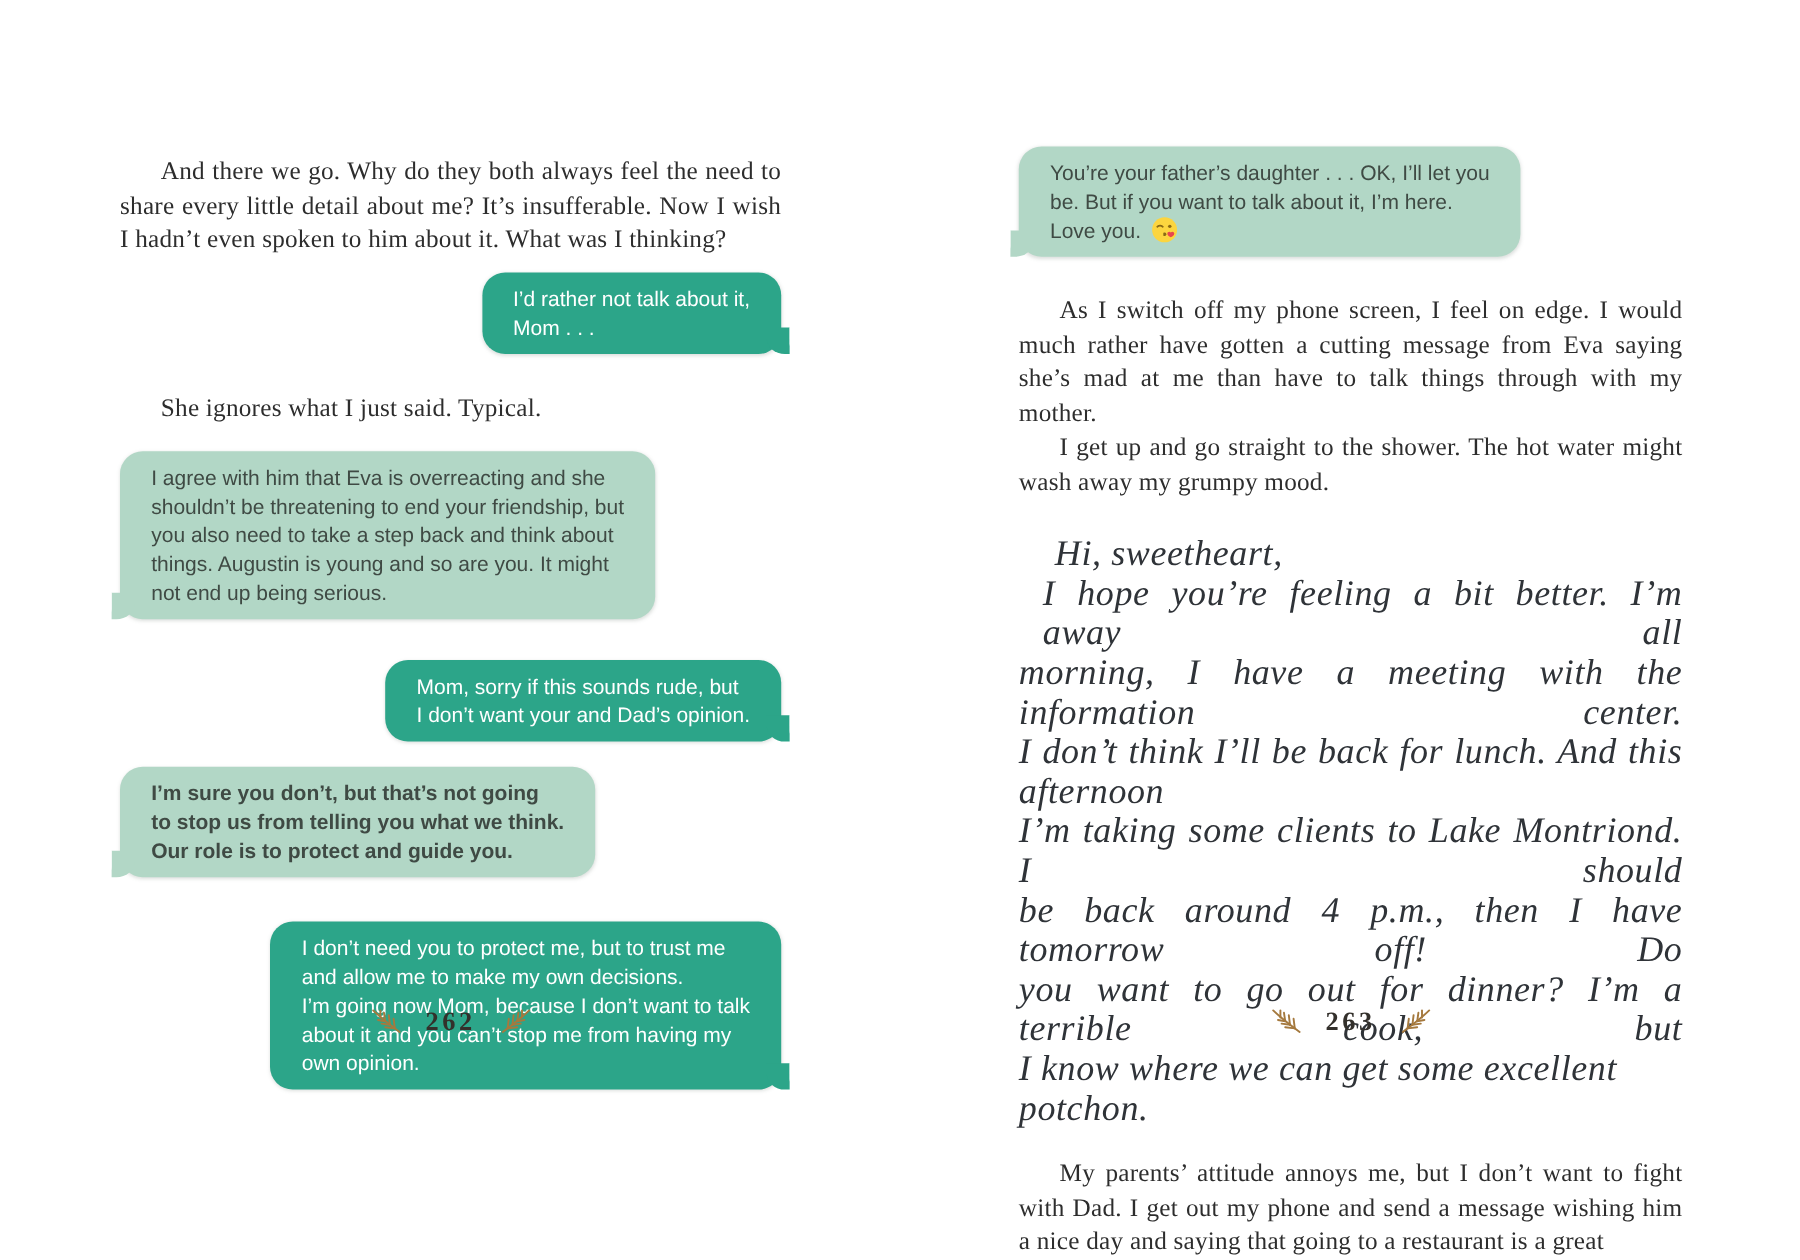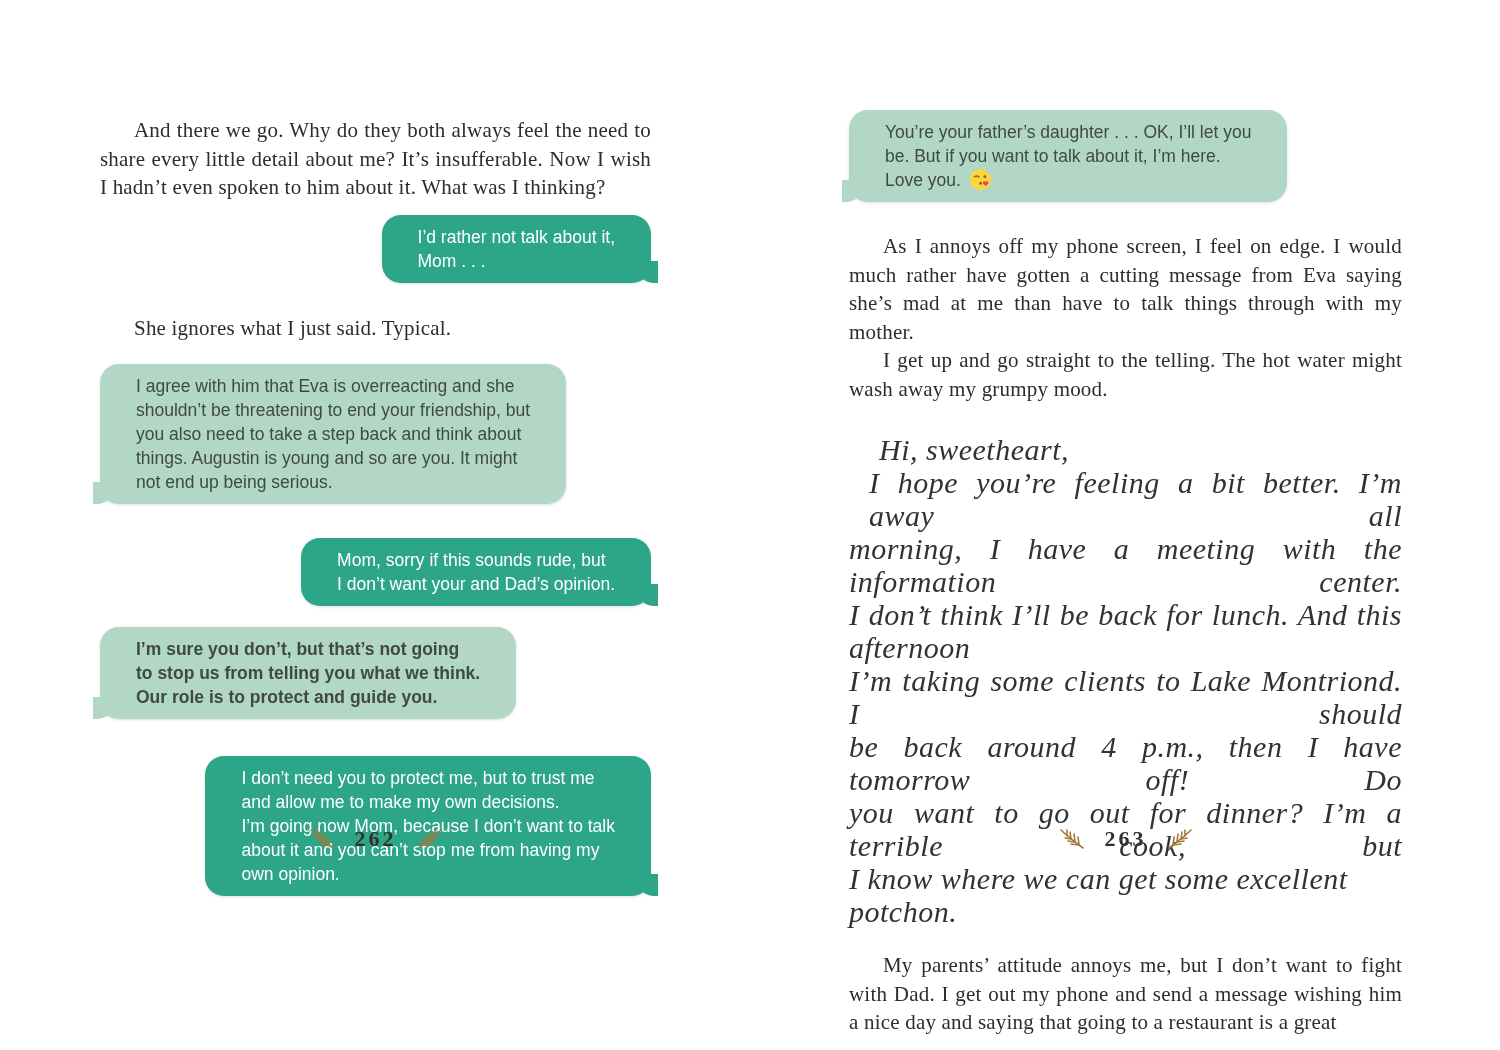--- a/index.html
+++ b/index.html
@@ -1,21 +1,21 @@
 <!DOCTYPE html>
 <html style="--sent-bubble: #2ca589; --received-bubble: #b2d7c6; --sent-text: #ffffff; --received-text: #3f4a44; --narrative-text: #2d2d2d; --note-text: #2f3338; --ornament: #a5793e; --page-number: #33302b;"><head>
 <meta charset="utf-8">
 <style>
   * { margin: 0; padding: 0; box-sizing: border-box; }
   html, body { width: 1500px; height: 1050px; background: #ffffff; overflow: hidden; }
   body { font-family: "Liberation Serif", serif; color: var(--narrative-text, #2d2d2d); }
 
   .spread { position: relative; width: 1500px; height: 1050px; background: #fff; }
 
-  .page { position: absolute; top: 4px; height: 878px; }
+  .page { position: absolute; top: 16px; height: 878px; }
   .page-left  { left: 100px; width: 551px; padding-top: 112px; }
   .page-right { left: 849px; width: 553px; padding-top: 106px; }
 
   
   .narr {
     font-size: 21px;
     line-height: 28.5px;
     text-align: justify;
     color: var(--narrative-text, #2d2d2d);
     letter-spacing: 0.2px;
@@ -24,21 +24,21 @@
 
   
   .msg-row { display: flex; width: 100%; }
   .msg-row.sent { justify-content: flex-end; }
   .msg-row.received { justify-content: flex-start; }
 
   .bubble {
     position: relative;
     max-width: 500px;
     border-radius: 19px;
-    padding: 10px 36px;
+    padding: 10px 26px;
     font-family: "Liberation Sans", sans-serif;
     font-size: 17.5px;
     line-height: 24px;
     box-shadow: 0 1px 3px rgba(120,130,125,0.25);
   }
   .msg-text { white-space: pre-line; }
 
   .bubble.sent-bubble { background: var(--sent-bubble, #2ca589); color: var(--sent-text, #ffffff); }
   .bubble.received-bubble { background: var(--received-bubble, #b2d7c6); color: var(--received-text, #3f4a44); }
 
@@ -189,22 +189,22 @@
             <circle cx="16" cy="16" r="14.5" fill="#fcd53f"></circle>
             <path d="M7.5 12.5 q3.2 -2.6 6.4 0" stroke="#8a6914" stroke-width="2" fill="none" stroke-linecap="round"></path>
             <circle cx="22" cy="12" r="2" fill="#8a6914"></circle>
             <path d="M14.5 19.5 q3.5 -1.4 3.5 1.6 q0 3 -3.5 1.7 z" fill="#8a6914"></path>
             <path d="M23.2 19.2 c1.3-1.6 4-0.7 4 1.3 0 2-2.7 3.3-4 4.2 -1.3-0.9-4-2.2-4-4.2 0-2 2.7-2.9 4-1.3z" fill="#e8454f"></path>
           </svg>
         </span>
       </div>
     </div>
 
-    <p class="narr indent para-1">As I annoys off my phone screen, I feel on edge. I would much rather have gotten a cutting message from Eva saying she’s mad at me than have to talk things through with my mother.</p>
-    <p class="narr indent para-2">I get up and go straight to the telling. The hot water might wash away my grumpy mood.</p>
+    <p class="narr indent para-1">As I switch off my phone screen, I feel on edge. I would much rather have gotten a cutting message from Eva saying she’s mad at me than have to talk things through with my mother.</p>
+    <p class="narr indent para-2">I get up and go straight to the shower. The hot water might wash away my grumpy mood.</p>
 
     <div class="note">
       <div class="note-line ind-lg">Hi, sweetheart,</div>
       <div class="note-line ind-sm stretch">I hope you’re feeling a bit better. I’m away all</div>
       <div class="note-line stretch">morning, I have a meeting with the information center.</div>
       <div class="note-line stretch">I don’t think I’ll be back for lunch. And this afternoon</div>
       <div class="note-line stretch">I’m taking some clients to Lake Montriond. I should</div>
       <div class="note-line stretch">be back around 4 p.m., then I have tomorrow off! Do</div>
       <div class="note-line stretch">you want to go out for dinner? I’m a terrible cook, but</div>
       <div class="note-line">I know where we can get some excellent potchon.</div>

